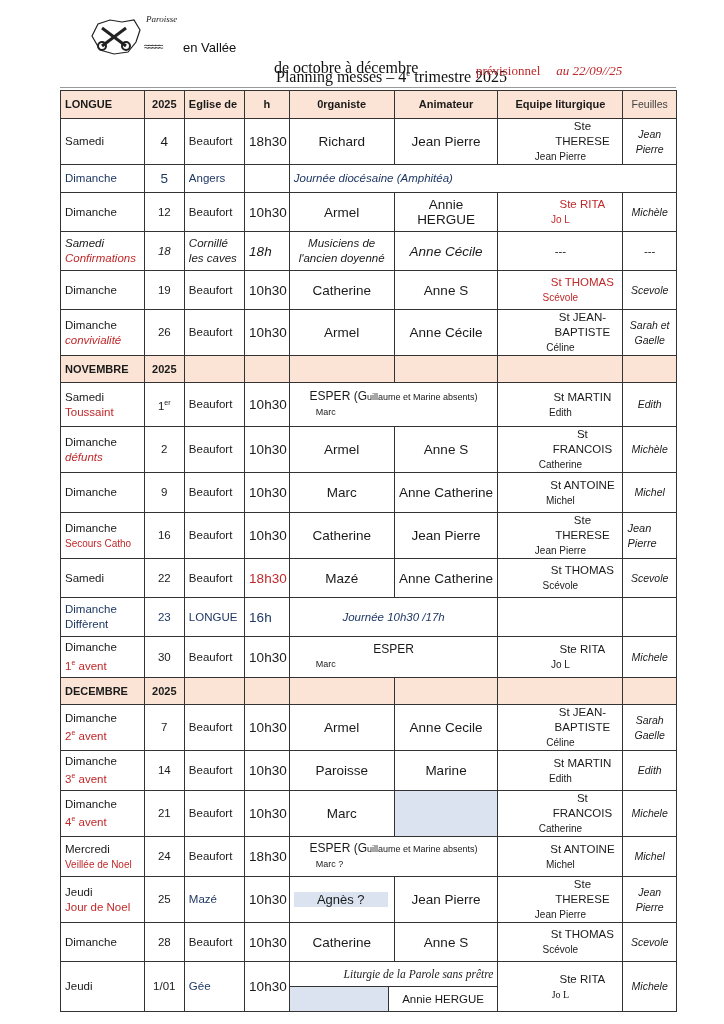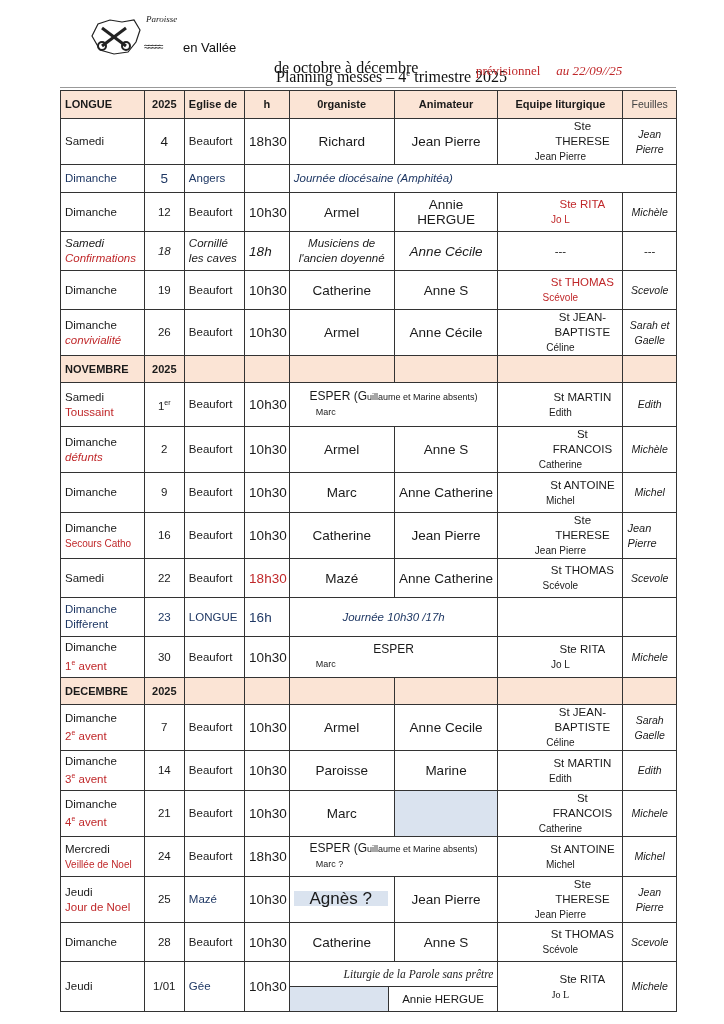--- a/index.html
+++ b/index.html
@@ -33,21 +33,21 @@
   .blueshade { background:#dae3ef; }
   .team-name { font-size:11.5px; display:block;margin-left:44px; }
   .team-sub { font-size:10px; display:block; }
   .feuil { font-style:italic; font-size:10.5px; text-align:center; }
   .cap { font-size:10px; }
   td.inner { padding:0 !important; }
   .esper { position:relative; height:100%; }
   .esper .t { display:block; text-align:center; font-size:12px; }
   .esper .t small { font-size:9px; }
   .esper .s { display:block; font-size:9px; padding-left:22px; }
-  .agnes { display:inline-block; background:#dae3ef; width:94px; text-align:center; font-size:17px; }
+  .agnes { display:inline-block; background:#dae3ef; width:94px; text-align:center; font-size:13px; }
   .liturgie { font-family:"Liberation Serif", serif; font-style:italic; font-size:11.5px; text-align:right; padding-right:4px; border-bottom:1.2px solid #333; height:24px; line-height:24px; }
   .lit-split { display:flex; height:24px; }
   .lit-split .l { width:98px; background:#dae3ef; border-right:1.2px solid #333; }
   .lit-split .r { flex:1; text-align:center; line-height:24px; font-size:11.5px; }
   sup { font-size:7px; }
 </style>
 </head>
 <body>
 
 <div class="logo">

